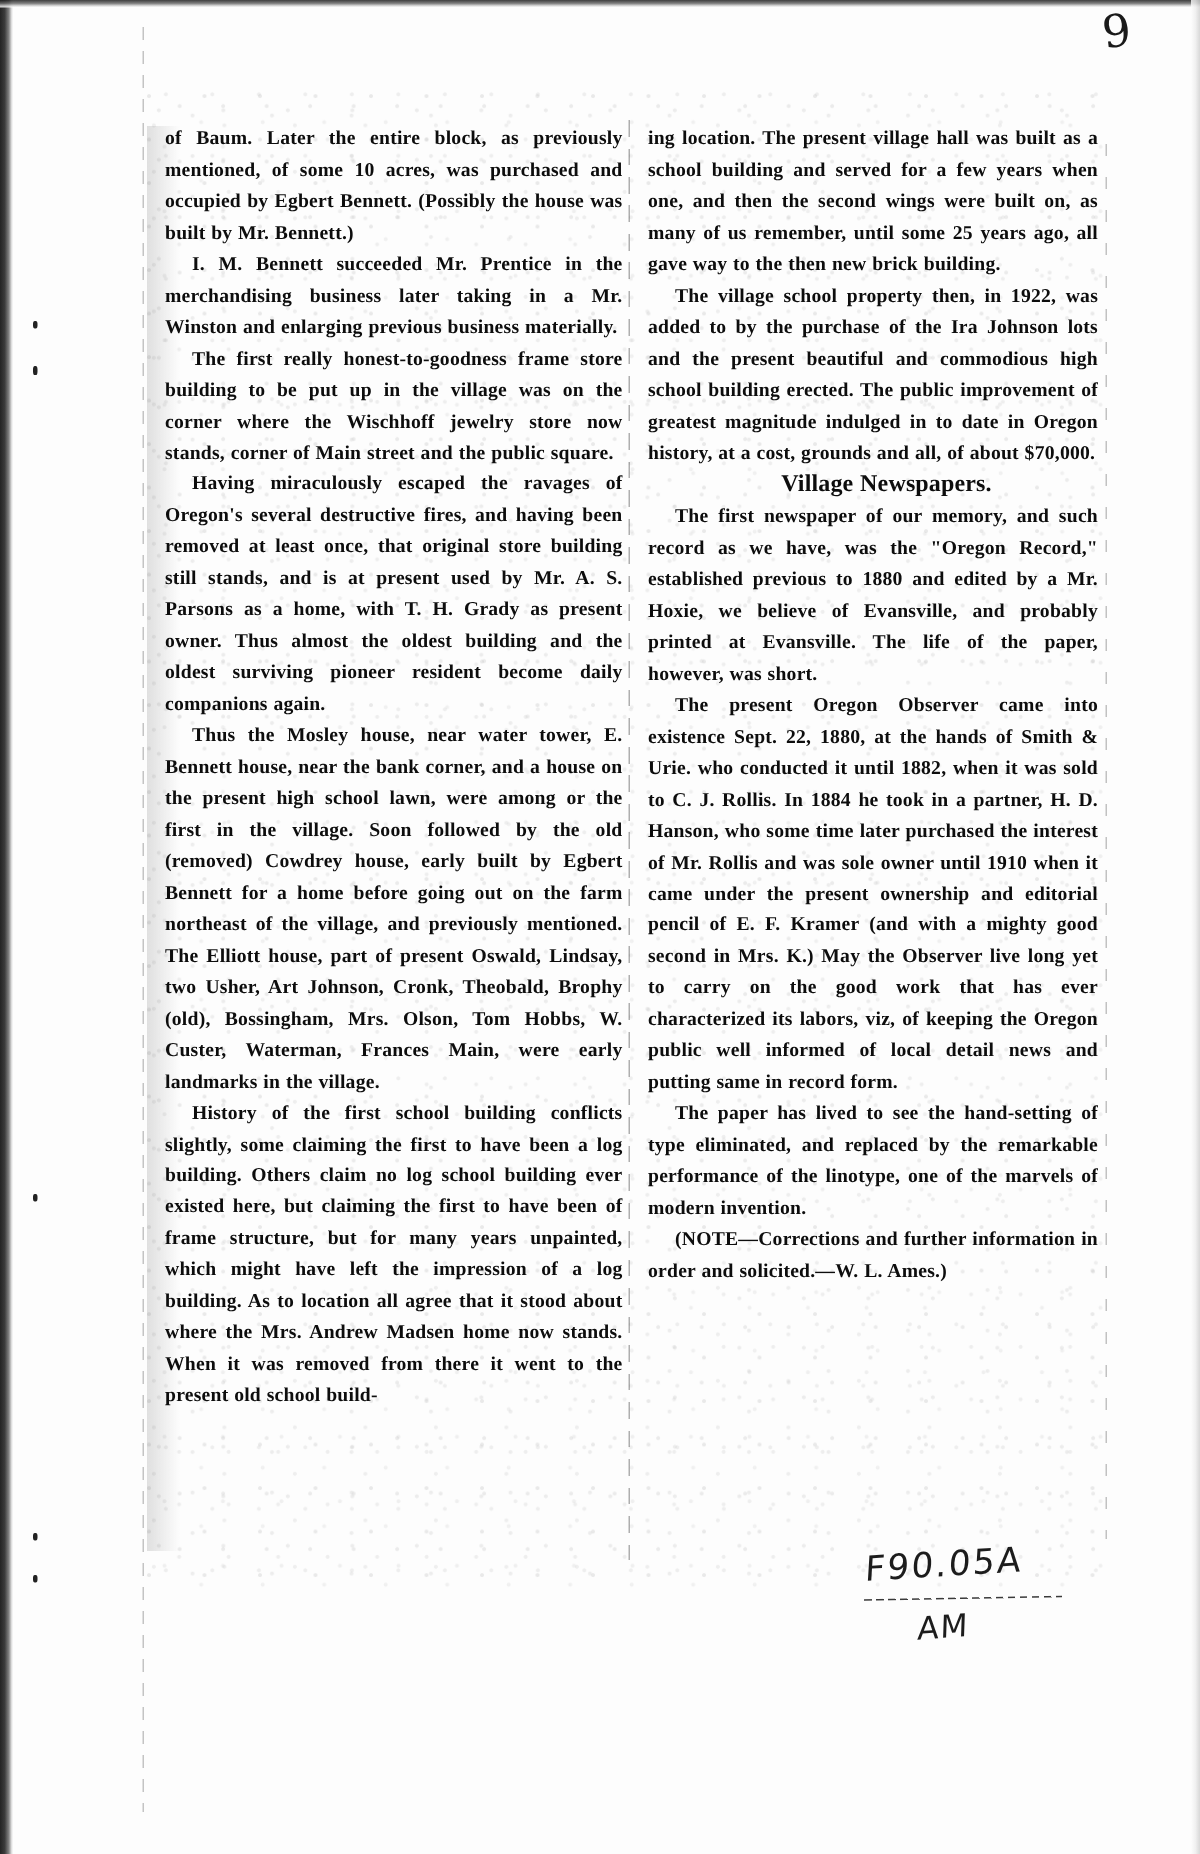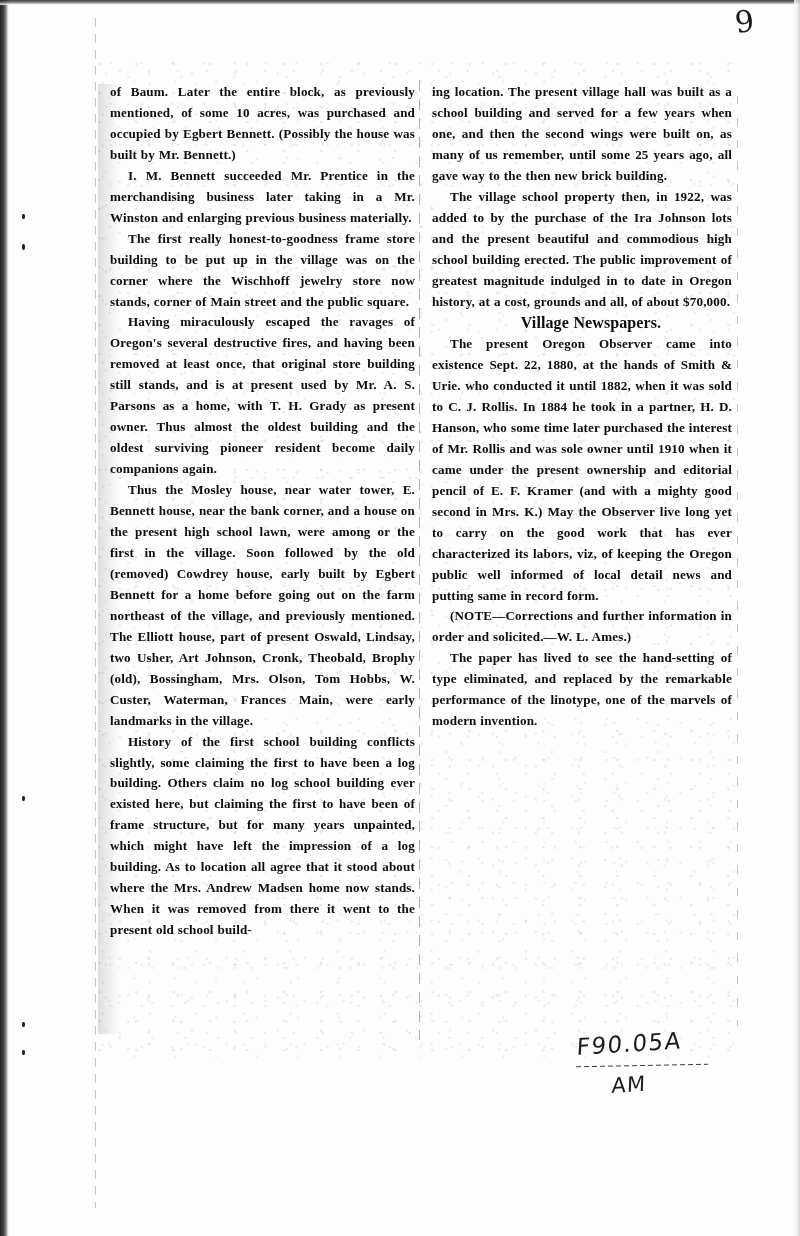--- a/index.html
+++ b/index.html
@@ -209,23 +209,24 @@
     <p>The first really honest-to-goodness frame store building to be put up in the village was on the corner where the Wischhoff jewelry store now stands, corner of Main street and the public square.</p>
     <p>Having miraculously escaped the ravages of Oregon's several destructive fires, and having been removed at least once, that original store building still stands, and is at present used by Mr. A. S. Parsons as a home, with T. H. Grady as present owner. Thus almost the oldest building and the oldest surviving pioneer resident become daily companions again.</p>
     <p>Thus the Mosley house, near water tower, E. Bennett house, near the bank corner, and a house on the present high school lawn, were among or the first in the village. Soon followed by the old (removed) Cowdrey house, early built by Egbert Bennett for a home before going out on the farm northeast of the village, and previously mentioned. The Elliott house, part of present Oswald, Lindsay, two Usher, Art Johnson, Cronk, Theobald, Brophy (old), Bossingham, Mrs. Olson, Tom Hobbs, W. Custer, Waterman, Frances Main, were early landmarks in the village.</p>
     <p>History of the first school building conflicts slightly, some claiming the first to have been a log building. Others claim no log school building ever existed here, but claiming the first to have been of frame structure, but for many years unpainted, which might have left the impression of a log building. As to location all agree that it stood about where the Mrs. Andrew Madsen home now stands. When it was removed from there it went to the present old school build-</p>
   </div>
 
   <div class="column right">
     <p class="no-indent">ing location. The present village hall was built as a school building and served for a few years when one, and then the second wings were built on, as many of us remember, until some 25 years ago, all gave way to the then new brick building.</p>
     <p>The village school property then, in 1922, was added to by the purchase of the Ira Johnson lots and the present beautiful and commodious high school building erected. The public improvement of greatest magnitude indulged in to date in Oregon history, at a cost, grounds and all, of about $70,000.</p>
     <p class="section-head">Village Newspapers.</p>
+    <p>The first newspaper of our memory, and such record as we have, was the "Oregon Record," established previous to 1880 and edited by a Mr. Hoxie, we believe of Evansville, and probably printed at Evansville. The life of the paper, however, was short.</p>
     <p>The present Oregon Observer came into existence Sept. 22, 1880, at the hands of Smith &amp; Urie. who conducted it until 1882, when it was sold to C. J. Rollis. In 1884 he took in a partner, H. D. Hanson, who some time later purchased the interest of Mr. Rollis and was sole owner until 1910 when it came under the present ownership and editorial pencil of E. F. Kramer (and with a mighty good second in Mrs. K.) May the Observer live long yet to carry on the good work that has ever characterized its labors, viz, of keeping the Oregon public well informed of local detail news and putting same in record form.</p>
+    <p>The paper has lived to see the hand-setting of type eliminated, and replaced by the remarkable performance of the linotype, one of the marvels of modern invention.</p>
     <p>(NOTE—Corrections and further information in order and solicited.—W. L. Ames.)</p>
-    <p>The paper has lived to see the hand-setting of type eliminated, and replaced by the remarkable performance of the linotype, one of the marvels of modern invention.</p>
   </div>
 
   <div class="grain"></div>
   <div class="smudge-left"></div>
   <div class="speck" style="left:22px;  top:214px; width:3px; height:5px;"></div>
   <div class="speck" style="left:22px;  top:244px; width:3px; height:6px;"></div>
   <div class="speck" style="left:22px;  top:796px; width:3px; height:5px;"></div>
   <div class="speck" style="left:22px;  top:1022px;width:3px; height:5px;"></div>
   <div class="speck" style="left:22px;  top:1050px;width:3px; height:5px;"></div>
   <div class="speck" style="left:178px; top:616px; width:2px; height:4px;"></div>

